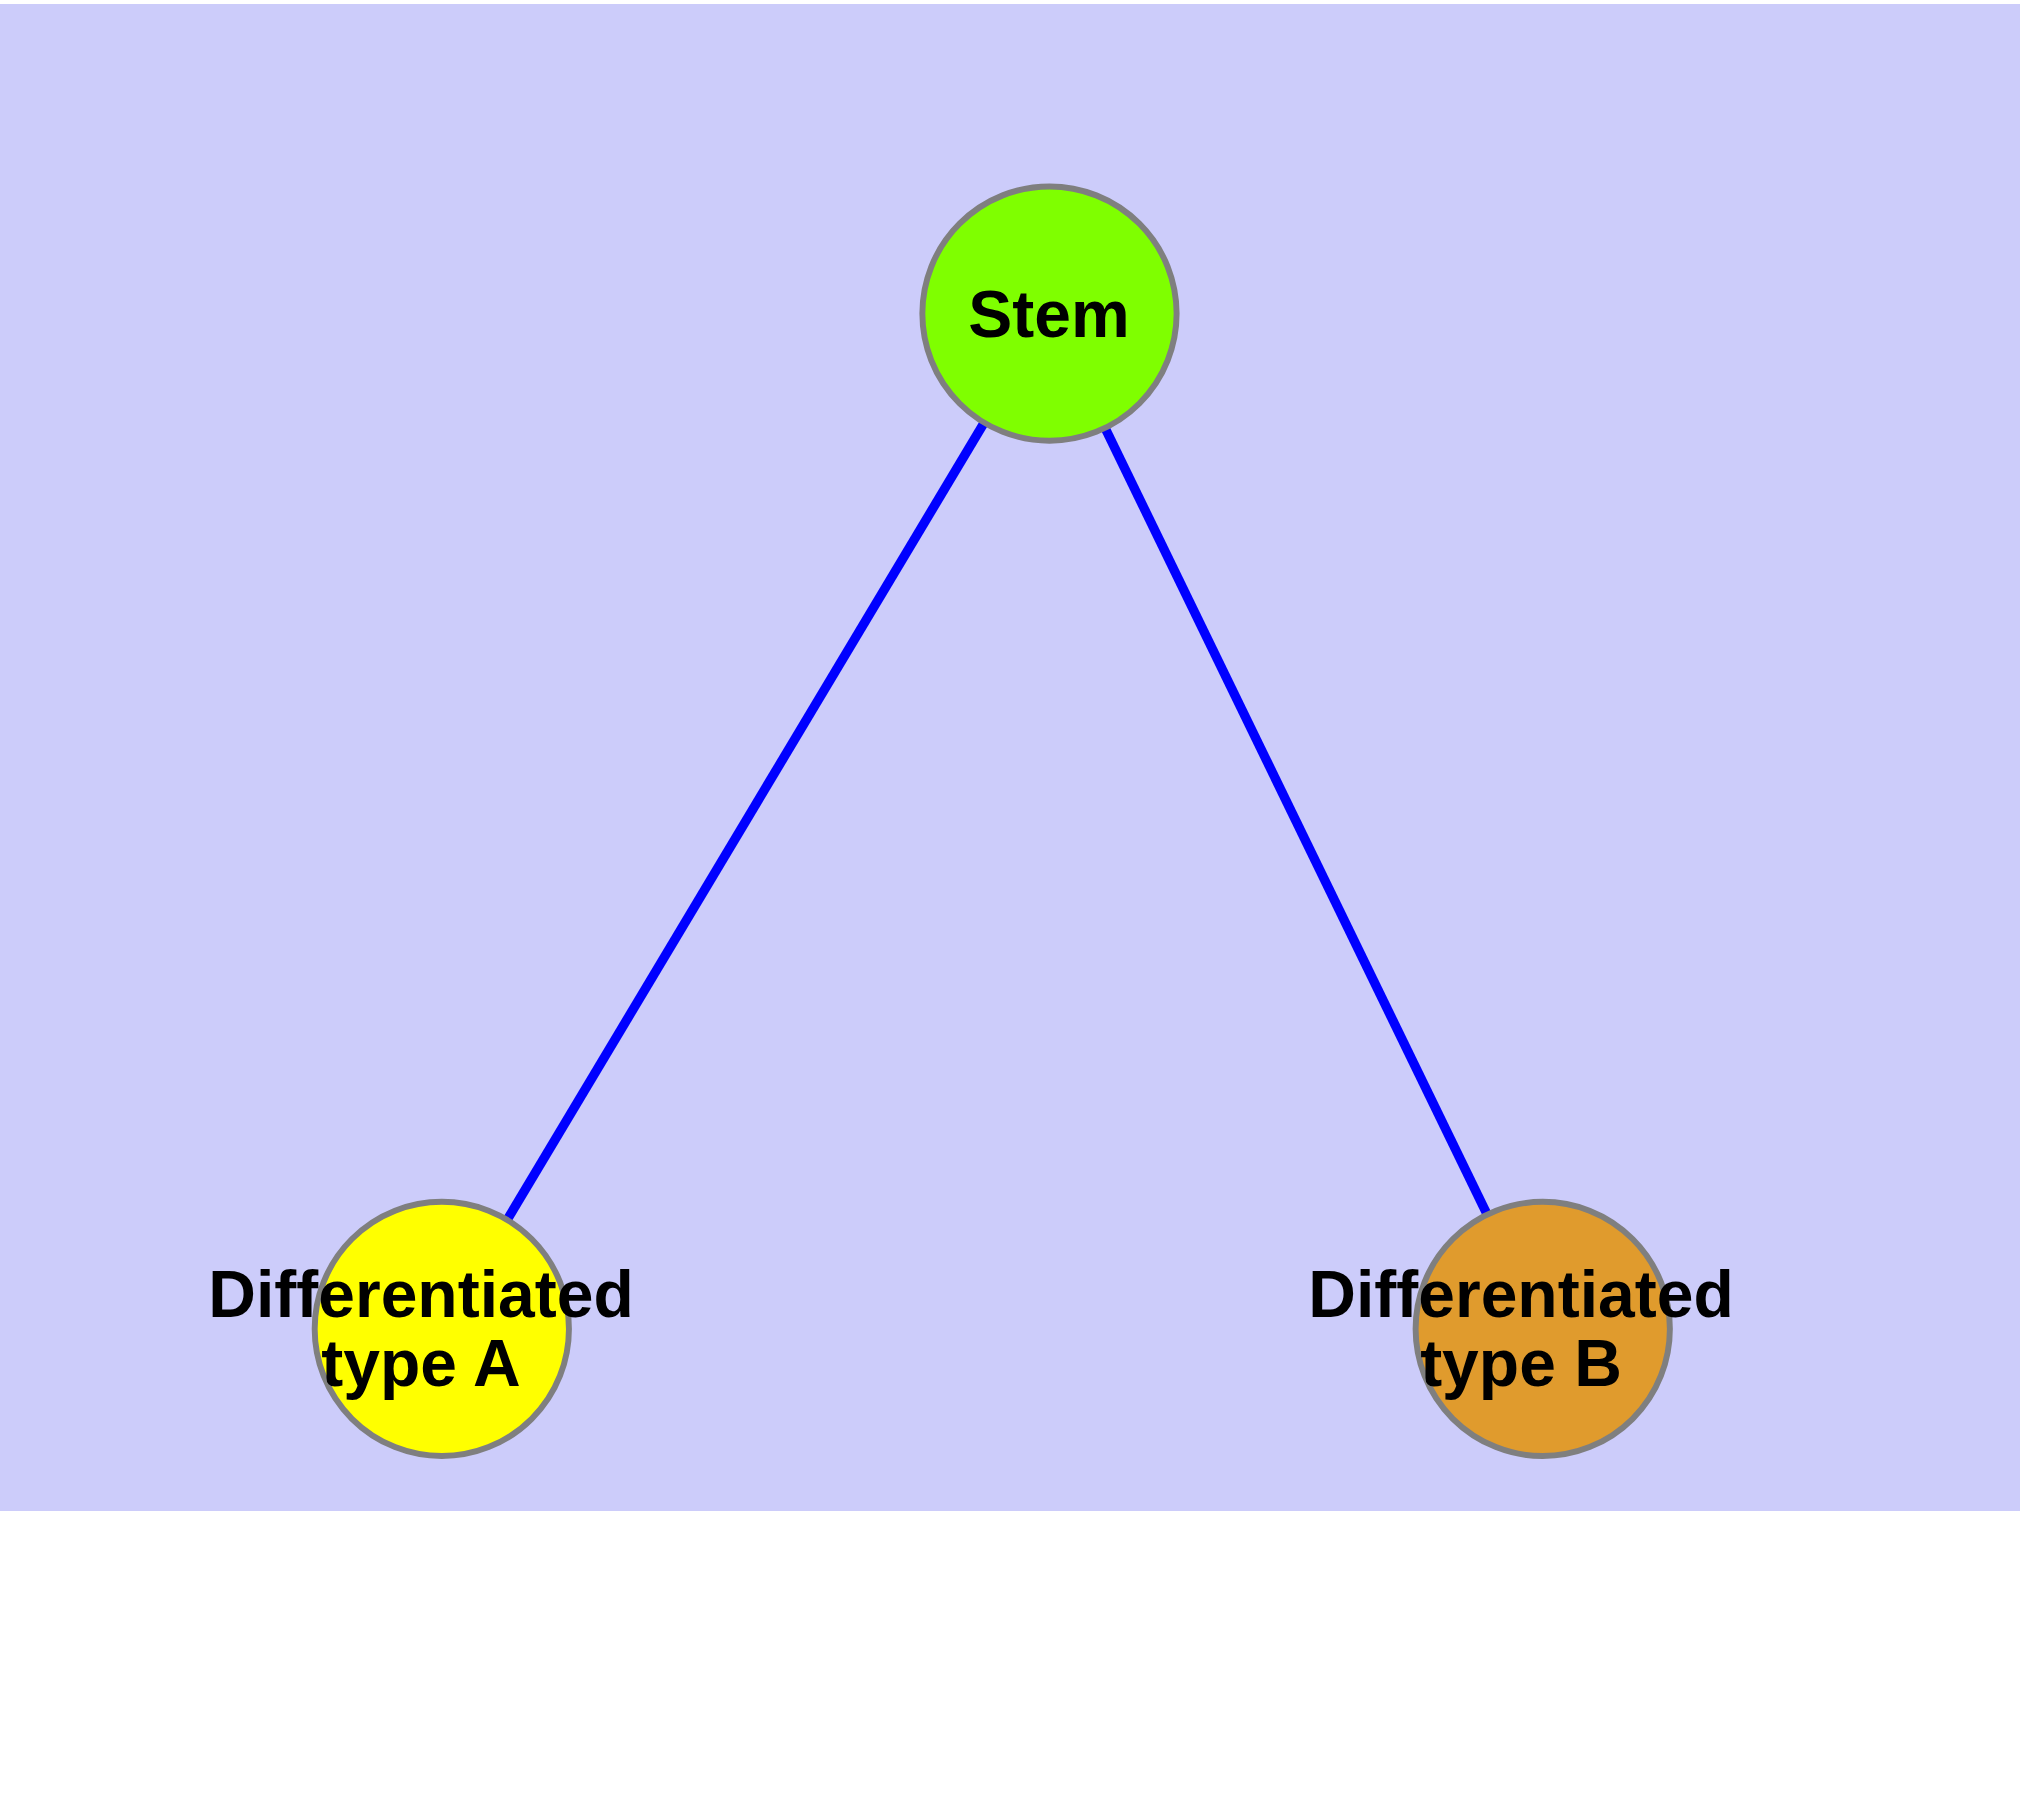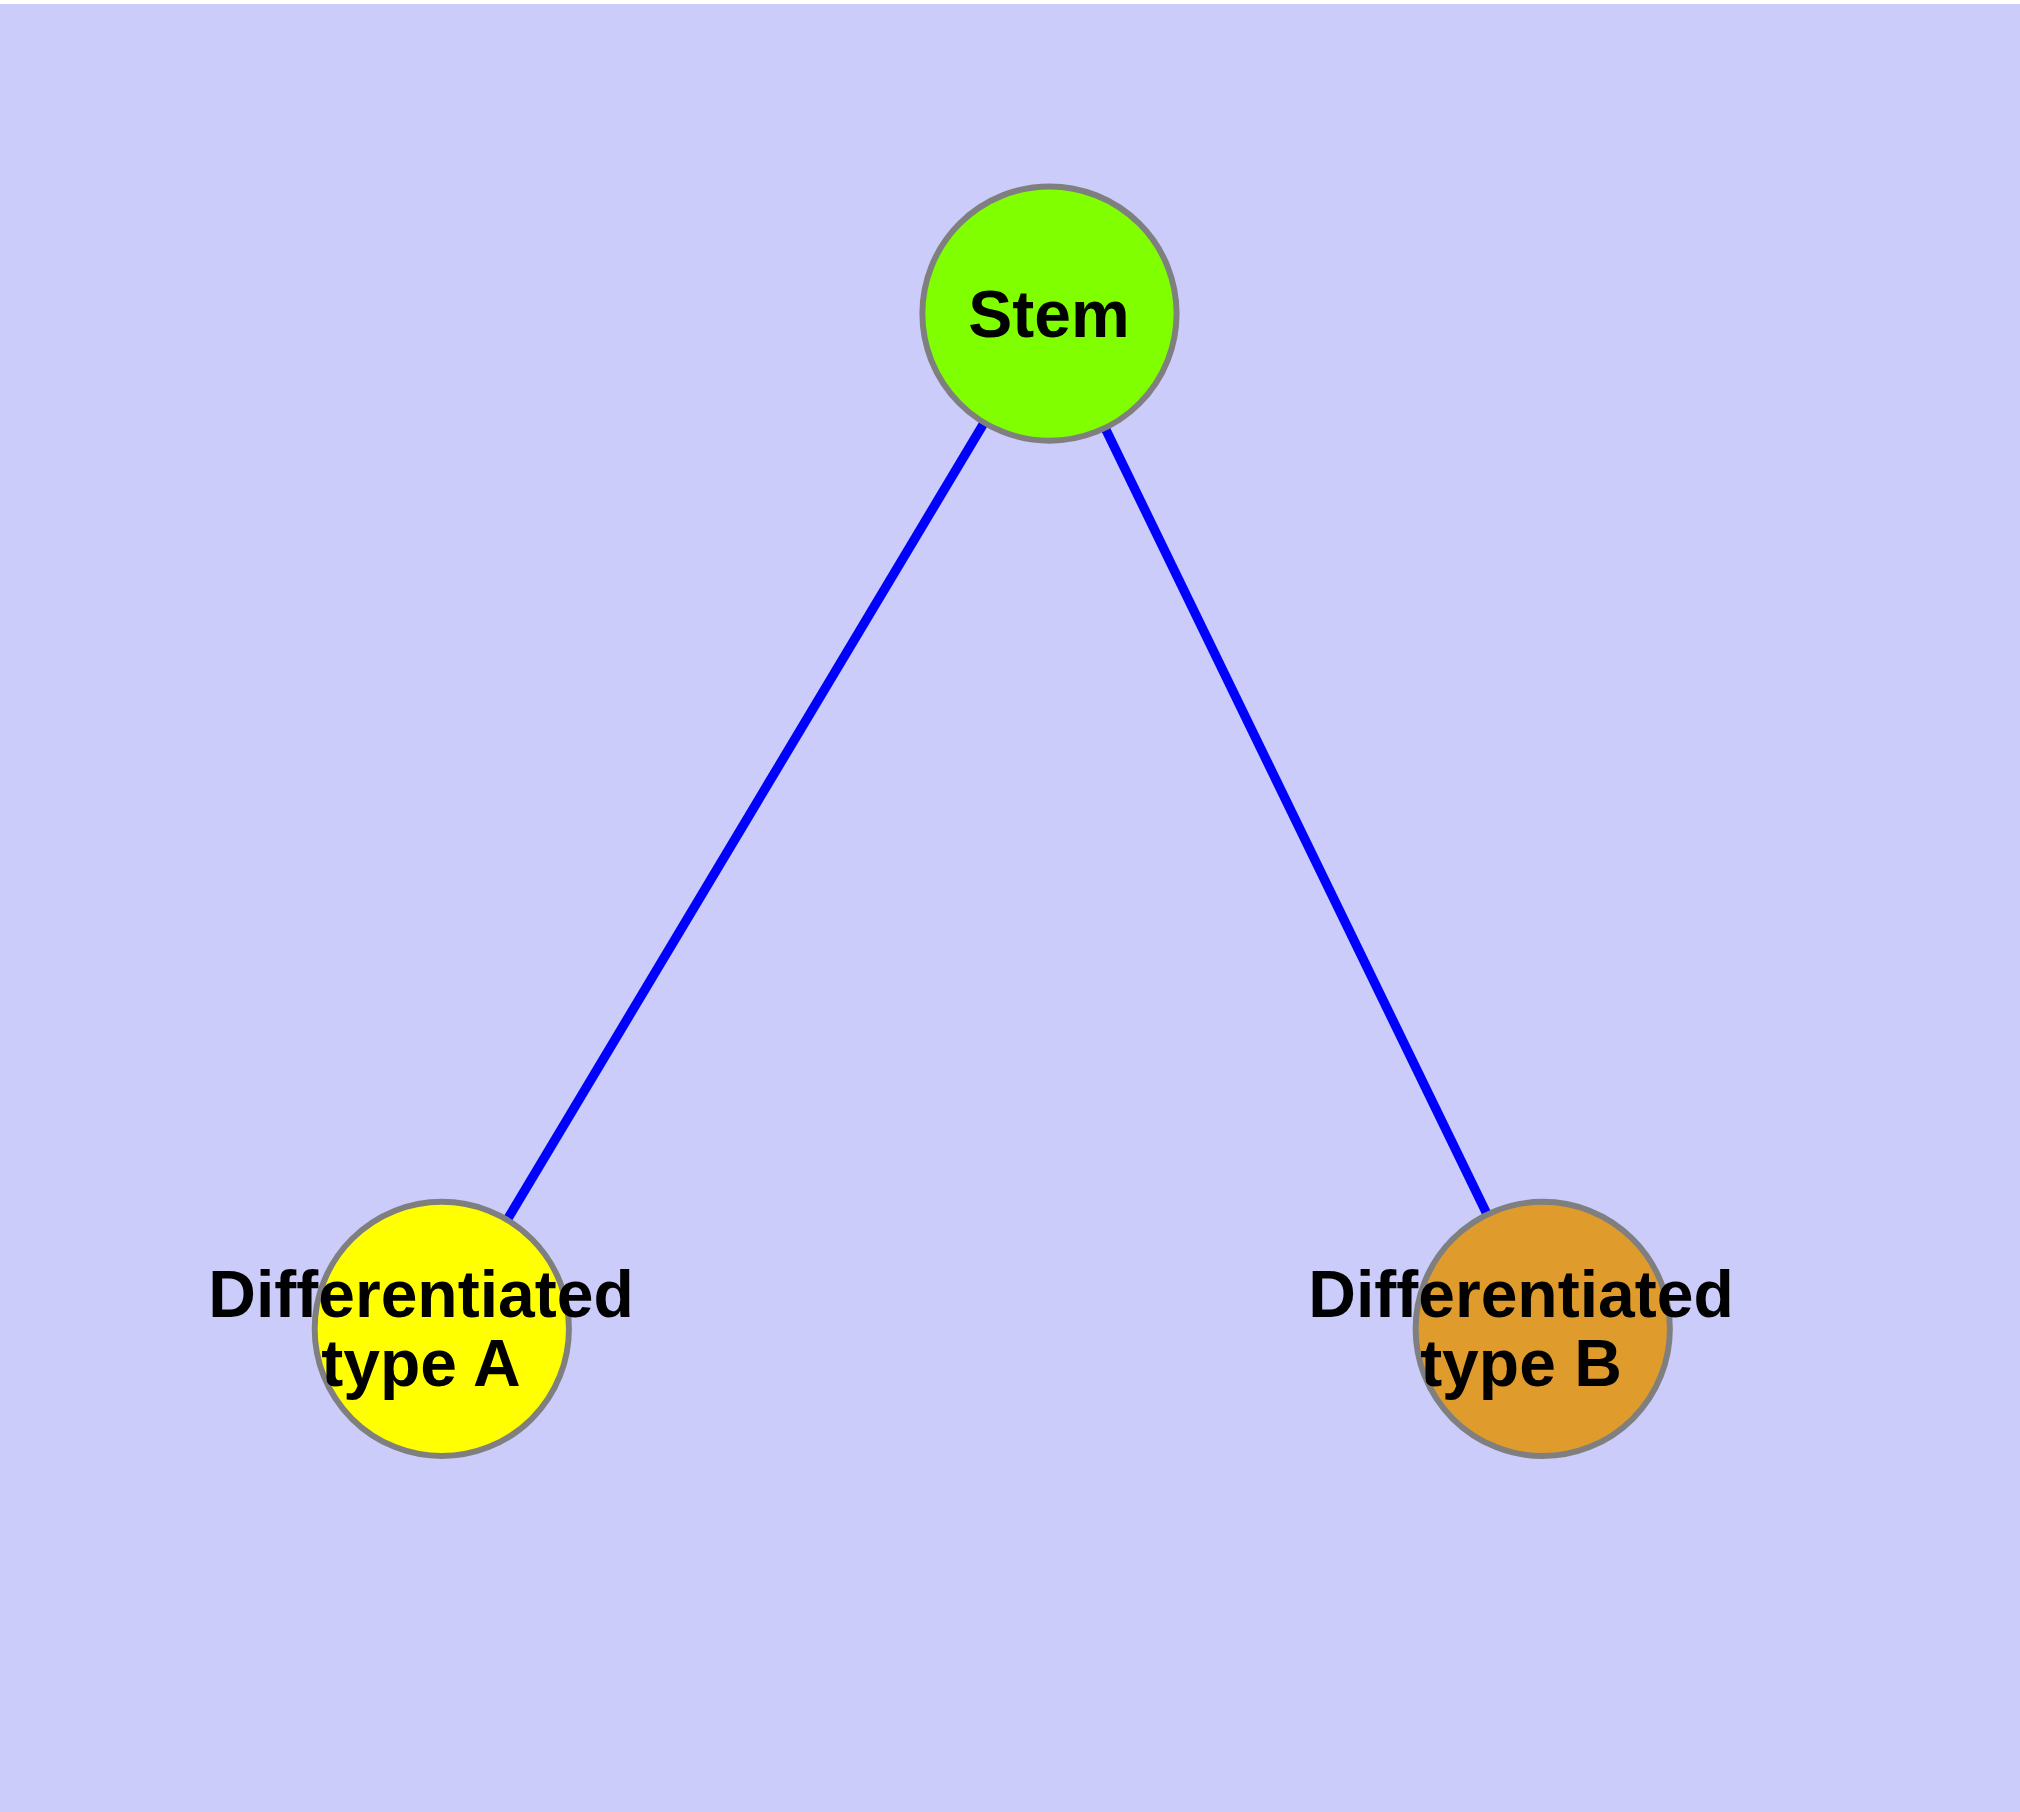--- a/index.html
+++ b/index.html
@@ -3,21 +3,21 @@
 <meta charset="utf-8">
 <style>
   html, body {
     margin: 0;
     padding: 0;
     background: #ffffff;
   }
   #canvas {
     position: relative;
     width: 2021px;
-    height: 1812px;
+    height: 1511px;
     background: #ffffff;
     overflow: hidden;
     font-family: "Liberation Sans", sans-serif;
   }
   #plot-bg {
     position: absolute;
     left: 0;
     top: 4.2px;
     width: 2021px;
     height: 1808px;

